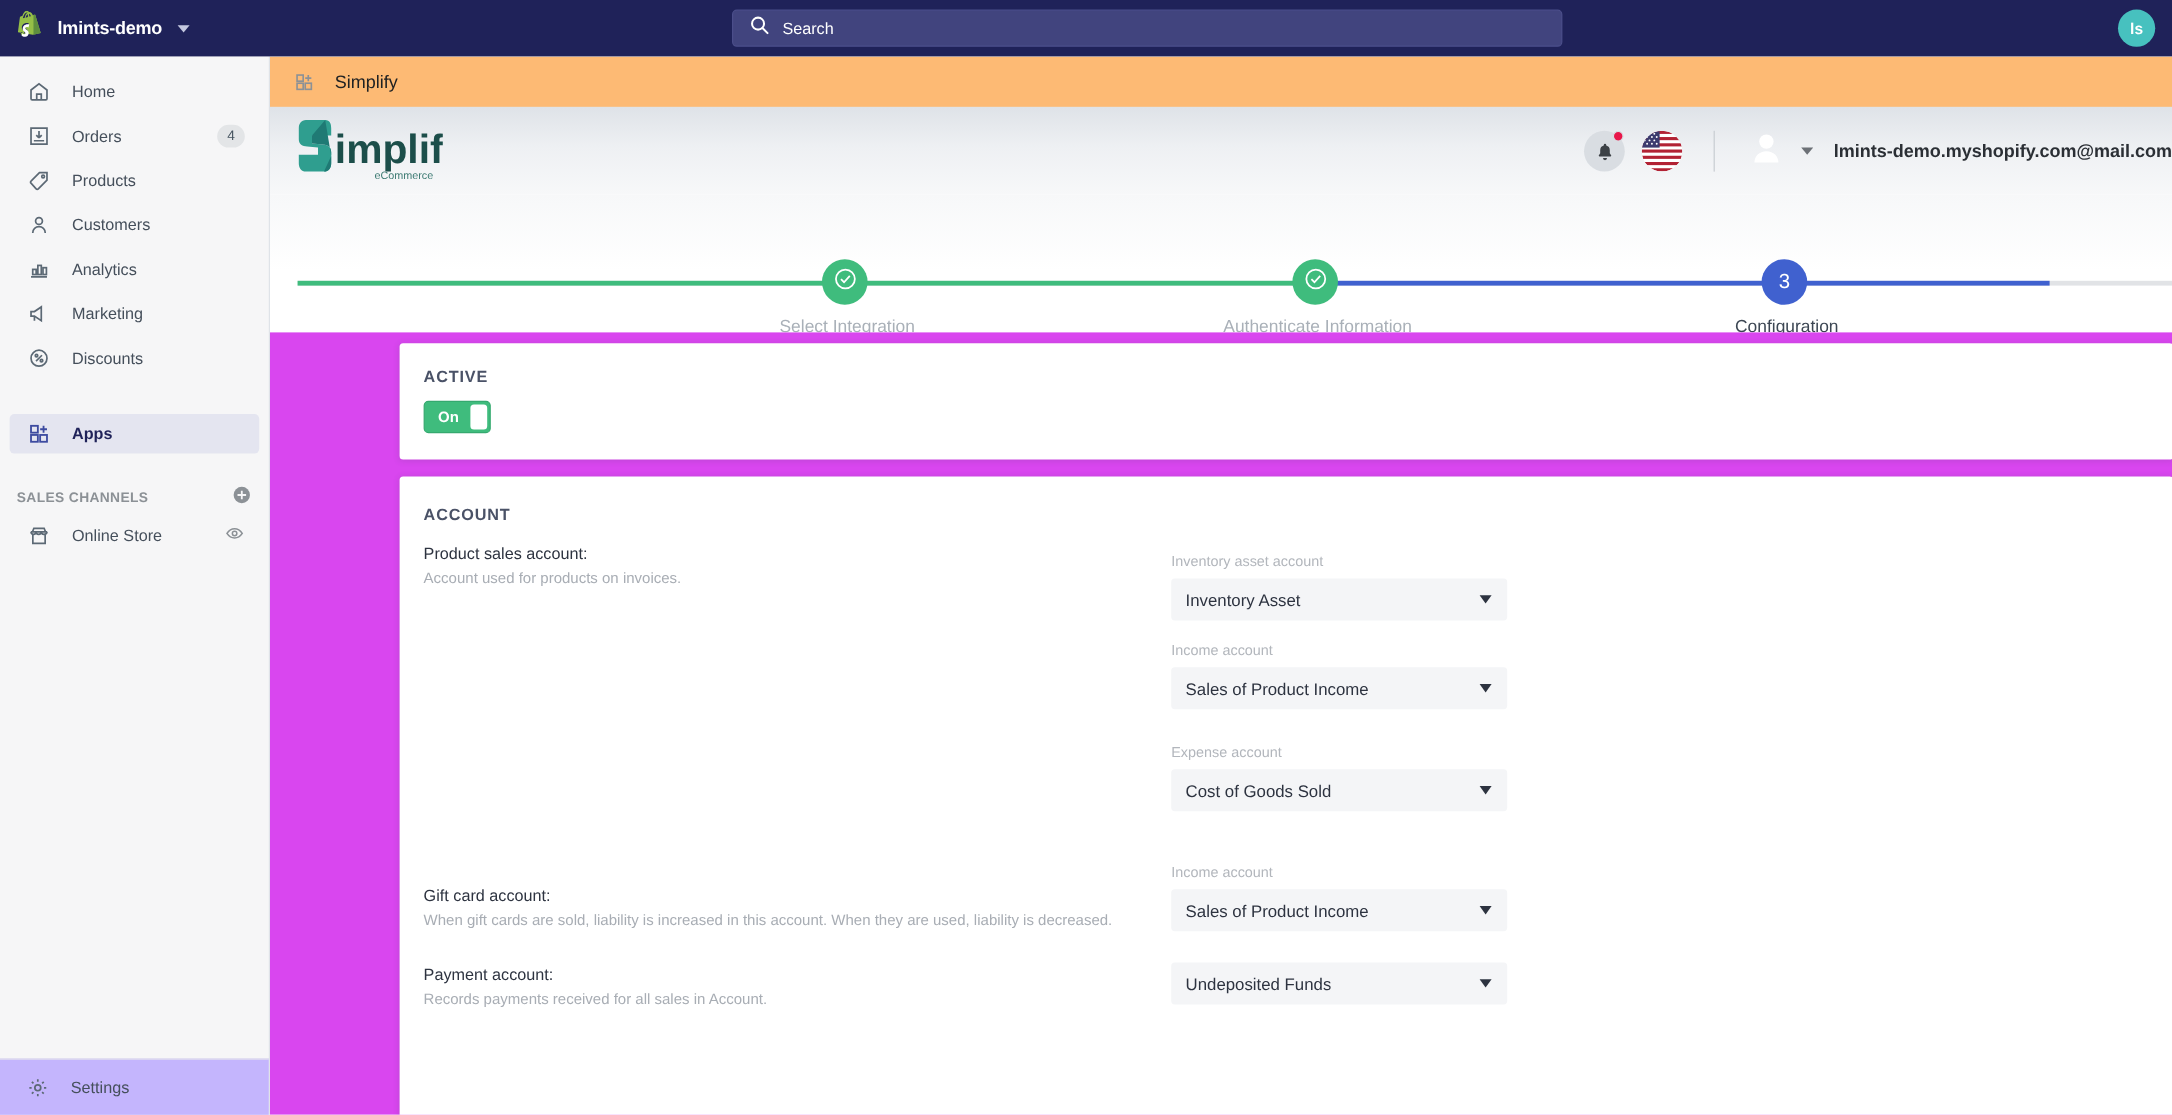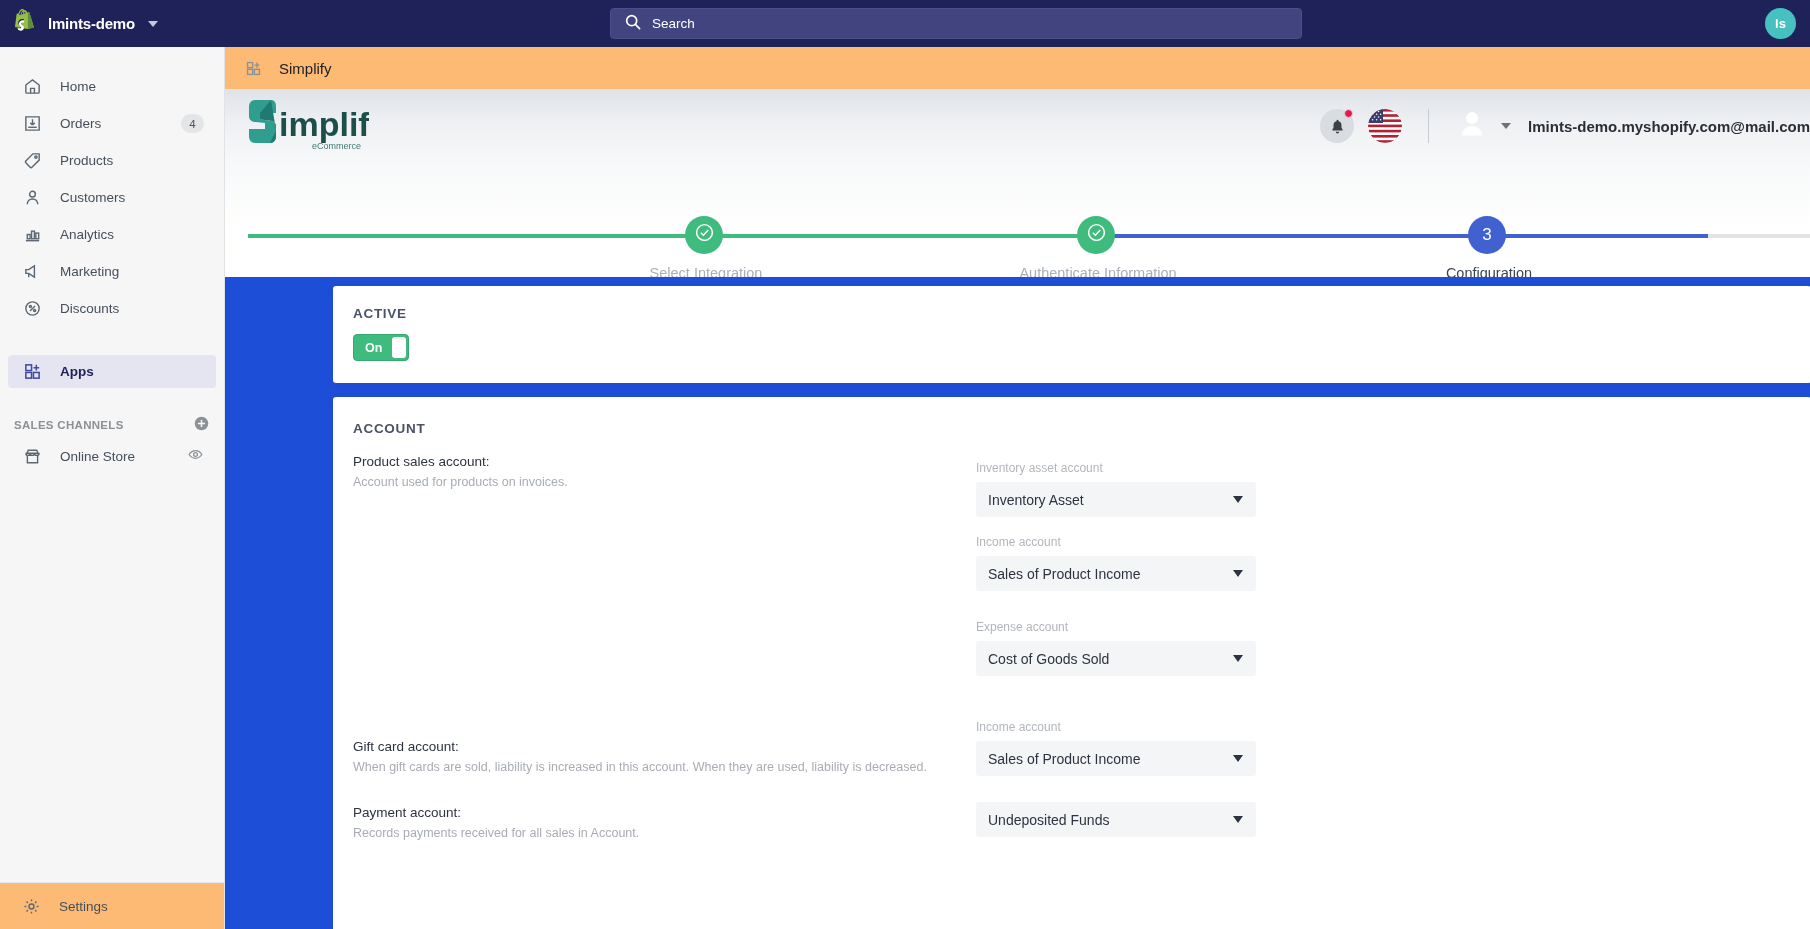--- a/index.html
+++ b/index.html
@@ -63,21 +63,21 @@
   }
 
   
   .sidebar {
     position: absolute; top: 47px; left: 0;
     width: 225px; height: 882px;
     background: #f6f6f7;
     border-right: 1px solid #dfe3e8;
     z-index: 20;
   }
-  .nav-list { padding-top: 23px; }
+  .nav-list { padding-top: 13px; }
   .nav-item {
     display: flex; align-items: center;
     height: 33px; margin: 0 8px 4px 8px;
     padding-left: 14px; border-radius: 4px;
     cursor: pointer; position: relative;
   }
   .nav-item .ico {
     width: 20px; height: 20px; flex: 0 0 20px;
     display: flex; align-items: center; justify-content: center;
     color: #5c6975;
@@ -105,21 +105,21 @@
   .section-head .sh-label {
     font-size: 11.5px; font-weight: bold;
     color: #8c9196; letter-spacing: 0.3px;
   }
   .section-head .sh-plus { position: absolute; right: 14px; color: #8c9196; }
   .nav-eye { position: absolute; right: 12px; color: #8c9196; }
   .settings-row {
     position: absolute; bottom: 0; left: 0; right: 0;
     height: 47px; display: flex; align-items: center;
     padding-left: 22px; border-top: 1px solid #e6e8ea;
-    background: #fdba74; cursor: pointer;
+    background: #c4b5fd; cursor: pointer;
   }
   .settings-row .lbl { margin-left: 18px; font-size: 13.5px; color: #454f5b; }
 
   
   .app-frame {
     position: absolute; top: 47px; left: 225px;
     width: 1585px; height: 882px;
     background: #ffffff;
     overflow: hidden;
   }
@@ -192,21 +192,21 @@
   .step-node.done { background: #3fbc7d; }
   .step-node.current { background: #4061cf; font-weight: normal; }
   .step-label {
     position: absolute; top: 103px;
     font-size: 14.5px; color: #a9b0b8;
     transform: translateX(-50%); white-space: nowrap;
   }
   .step-label.current { color: #3c4653; text-align: right; }
 
   
-  .scroll-body { position: relative; height: 652px; background: #1d4ed8; }
+  .scroll-body { position: relative; height: 652px; background: #d946ef; }
   .card {
     position: absolute; left: 108px; right: -1px;
     background: #ffffff; border-radius: 3px;
     box-shadow: 0 1px 5px rgba(60,70,90,0.16);
   }
   .card-active { top: 9px; height: 97px; }
   .card-account { top: 120px; height: 560px; }
   .card-title {
     font-size: 13.5px; font-weight: bold; color: #4a5267;
     letter-spacing: 0.7px;

